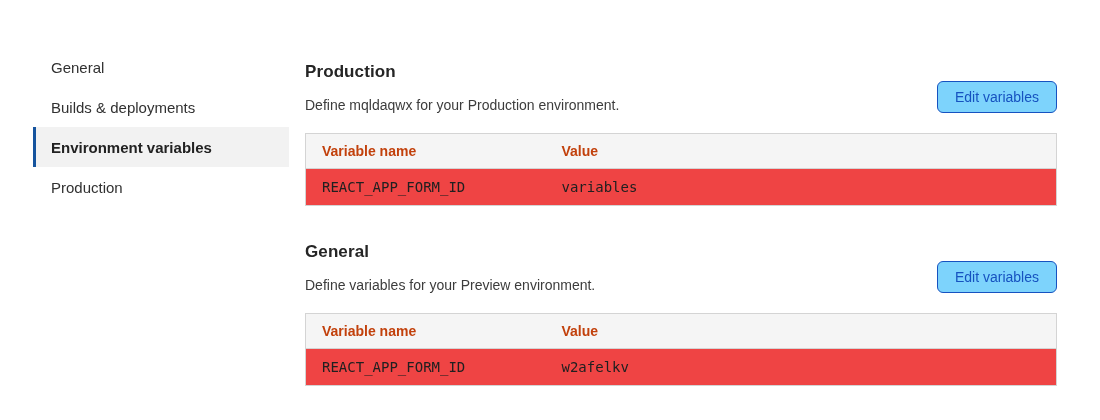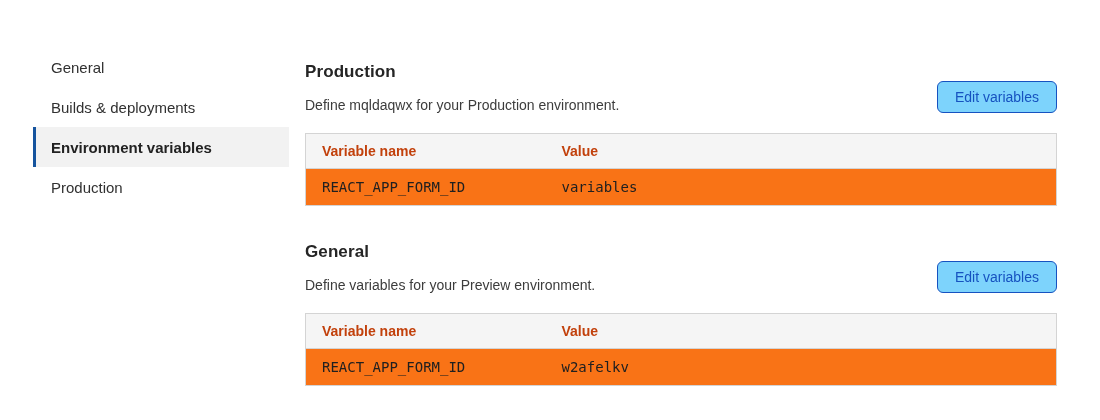--- a/index.html
+++ b/index.html
@@ -94,21 +94,21 @@
     color: #c2410c;
     padding: 9px 16px;
     border-bottom: 1px solid #d4d4d4;
   }
   .env-table th.col-name { width: 240px; }
   .env-table td {
     font-family: "DejaVu Sans Mono", monospace;
     font-size: 14px;
     color: #202020;
     padding: 10px 16px;
-    background: #f97316;
+    background: #ef4444;
   }
 </style>
 </head>
 <body>
 
 <div class="page">
 
   <nav class="sidebar">
     <div class="sidebar-item">
       <span>General</span>

